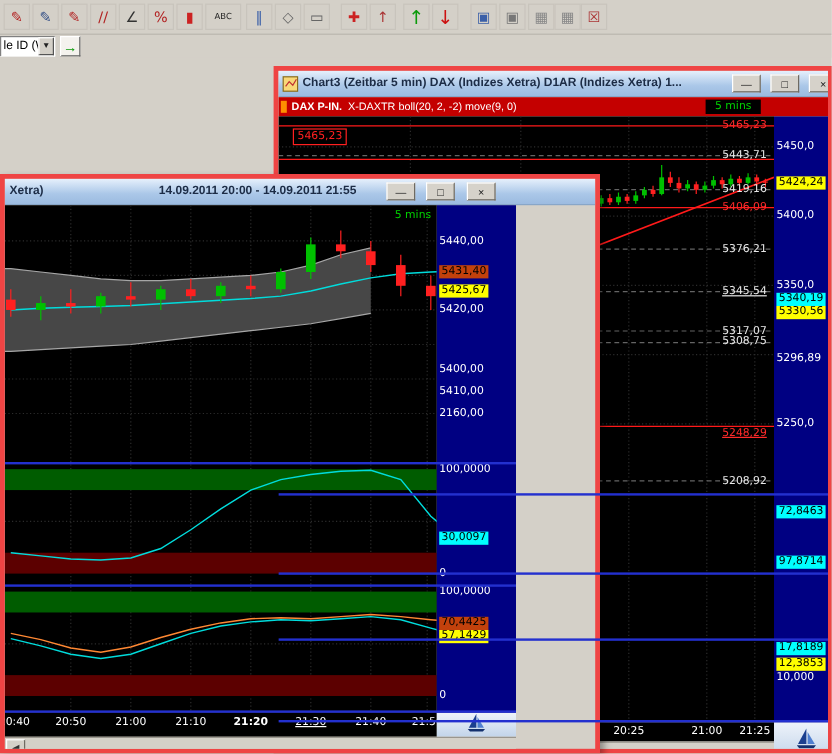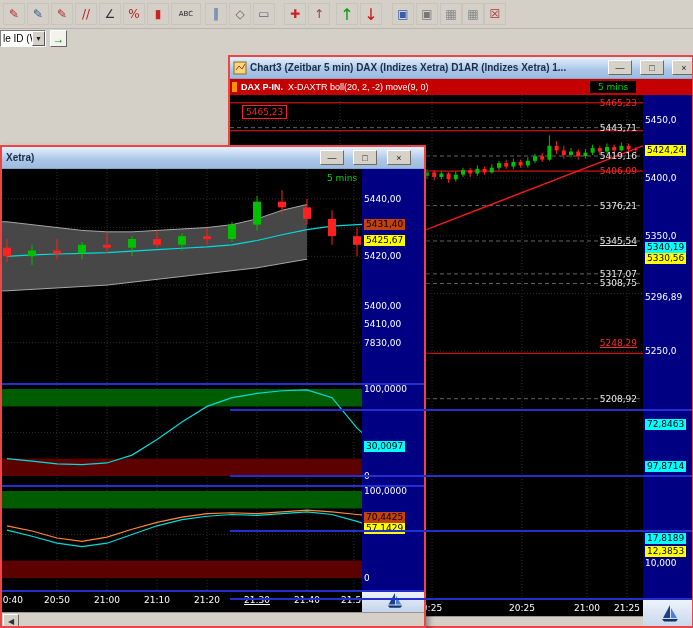--- a/index.html
+++ b/index.html
@@ -5,23 +5,23 @@
 *{box-sizing:border-box}
 html,body{margin:0;padding:0}
 #app{position:relative;width:693px;height:628px;background:#d4d0c8;overflow:hidden;font-family:"Liberation Sans",sans-serif}
 #toolbar1{position:absolute;left:0;top:0;width:693px;height:29px;background:#d4d0c8;border-bottom:1px solid #bab6ae}
 .ti{position:absolute;top:3px;width:22px;height:22px;display:flex;align-items:center;justify-content:center;font-size:12px;background:#d4d0c8;border:1px solid #c8c4bc;cursor:pointer;font-family:"DejaVu Sans",sans-serif}
 #toolbar2{position:absolute;left:0;top:30px;width:693px;height:18px;background:#d4d0c8}
 .combo{position:absolute;left:0;top:0;width:46px;height:17px;background:#fff;border:1px solid;border-color:#808080 #fff #fff #808080;display:flex;align-items:center}
 .combo-text{font-size:10px;padding-left:2px;white-space:nowrap;overflow:hidden;flex:1;color:#000}
 .combo-arrow{width:13px;height:15px;background:#d4d0c8;border:1px solid;border-color:#fff #555 #555 #fff;font-size:7px;display:flex;align-items:center;justify-content:center;color:#222}
 .go-btn{position:absolute;left:50px;top:0;width:17px;height:17px;background:#f4f2ee;border:1px solid;border-color:#fff #666 #666 #fff;color:#0a9a0a;font-weight:bold;font-size:12px;display:flex;align-items:center;justify-content:center;padding:0;cursor:pointer}
-.win{position:absolute;overflow:hidden;border:2px solid #ef4444;background:#d4d0c8}
+.win{position:absolute;overflow:hidden;border:4px solid #ef4444;background:#d4d0c8}
 #bgwin{left:228px;top:55px;width:466px;height:573px}
-#fgwin{left:0;top:145px;width:426px;height:483px;box-shadow:3px 3px 6px rgba(0,0,0,.35)}
+#fgwin{left:0;top:145px;width:500px;height:483px;box-shadow:3px 3px 6px rgba(0,0,0,.35)}
 .titlebar{position:absolute;left:0;top:0;right:0;height:22px;background:linear-gradient(#e6f0fc,#aac7e8 60%,#9cbbe0);display:flex;align-items:center;font-size:10px;font-weight:bold;color:#1c2c46;border-bottom:1px solid #88a6c8;cursor:default}
 .wicon{width:14px;height:14px;margin:0 3px;flex:0 0 auto}
 .wtitle{white-space:nowrap;overflow:hidden}
 .tb-btn{position:absolute;top:3px;width:24px;height:15px;background:#d6d2ca;border:1px solid;border-color:#fff #6e6a62 #6e6a62 #fff;font-size:9px;display:flex;align-items:center;justify-content:center;color:#222;cursor:pointer;font-weight:normal}
 .banner{position:absolute;left:0;top:22px;right:0;height:16px;background:#c40000;display:flex;align-items:center;color:#fff;font-size:9px;white-space:nowrap;overflow:hidden}
 .banner-mark{width:5px;height:10px;background:#ff9000;margin:0 4px 0 2px}
 .b-sym{font-weight:bold;margin-right:5px}
 .banner-tf{position:absolute;right:56px;top:2px;width:46px;height:12px;background:#000;display:flex;align-items:center;justify-content:center}
 .tf-label{color:#00d200;font:9px "DejaVu Sans",sans-serif}
 .chartarea{position:absolute;background:#000}
@@ -200,21 +200,21 @@
         </svg></div>
     <div id="bg-levels">
         <div class="lvl red" style="top: 2.81537px;">5465,23</div>
         <div class="lvl white" style="top: 27.6583px;">5443,71</div>
         <div class="lvl white" style="top: 55.9991px;">5419,16</div>
         <div class="lvl red" style="top: 71.0873px;">5406,09</div>
         <div class="lvl white" style="top: 105.581px;">5376,21</div>
         <div class="lvl white" style="top: 140.987px; text-decoration: underline;">5345,54</div>
         <div class="lvl white" style="top: 173.853px;">5317,07</div>
         <div class="lvl white" style="top: 183.458px;">5308,75</div>
-        <div class="lvl red" style="top: 243px; text-decoration: underline;">5248,29</div>
+        <div class="lvl red" style="top: 259px; text-decoration: underline;">5248,29</div>
         <div class="lvl white" style="top: 298.703px;">5208,92</div>
       </div>
     <div id="bg-scale" class="scalecol">
         <div class="slabel plain" style="top: 20.3971px;">5450,0</div>
         <div class="slabel yellow" style="top: 50.1347px;">5424,24</div>
         <div class="slabel plain" style="top: 78.1176px;">5400,0</div>
         <div class="slabel plain" style="top: 135.838px;">5350,0</div>
         <div class="slabel cyan" style="top: 147.163px;">5340,19</div>
         <div class="slabel yellow" style="top: 158.28px;">5330,56</div>
         <div class="slabel plain" style="top: 197.149px;">5296,89</div>
@@ -243,20 +243,21 @@
             <path d="M2 16 H18 L16 18.5 H4 Z" fill="#13306e"></path>
           </svg>
       </span>
     </div>
     <div id="bg-strip" class="bstrip"></div>
   </div>
 
   <div id="fgwin" class="win">
     <div class="titlebar">
       <span class="wtitle" style="margin-left:4px">Xetra)</span>
+      <span class="wtitle" style="margin-left:96px;font-weight:bold">14.09.2011 20:00 - 14.09.2011 21:55</span>
       <span class="tb-btn" style="left:318px">—</span>
       <span class="tb-btn" style="left:351px">□</span>
       <span class="tb-btn" style="left:385px">×</span>
     </div>
     <div id="fg-plot" class="chartarea"><svg width="360" height="423">
           <line x1="55" x2="55" y1="0" y2="423" stroke="#2c2c2c" stroke-dasharray="1,2"></line>
           <line x1="105" x2="105" y1="0" y2="423" stroke="#2c2c2c" stroke-dasharray="1,2"></line>
           <line x1="155" x2="155" y1="0" y2="423" stroke="#2c2c2c" stroke-dasharray="1,2"></line>
           <line x1="205" x2="205" y1="0" y2="423" stroke="#2c2c2c" stroke-dasharray="1,2"></line>
           <line x1="255" x2="255" y1="0" y2="423" stroke="#2c2c2c" stroke-dasharray="1,2"></line>
@@ -315,38 +316,38 @@
           <polyline points="5,356.8 30,362.02 55,368.98 80,372.46 105,368.11 130,360.28 155,353.32 180,348.1 205,344.62 230,343.75 255,344.62 280,342.88 305,341.14 330,342.88 355,345.49 380,347.7172" fill="none" stroke="#ff8833" stroke-width="1.2"></polyline>
         </svg></div>
     <span id="fg-tf" class="tf-label">5 mins</span>
     <div id="fg-scale" class="scalecol">
         <div class="slabel plain" style="top: 24.7671px;">5440,00</div>
         <div class="slabel orange" style="top: 49.5068px;">5431,40</div>
         <div class="slabel yellow" style="top: 65.9904px;">5425,67</div>
         <div class="slabel plain" style="top: 82.3014px;">5420,00</div>
         <div class="slabel plain" style="top: 111.068px; margin-top: 39px;">5410,00</div>
         <div class="slabel plain" style="top: 132px;">5400,00</div>
-        <div class="slabel plain" style="top: 168.603px;">7830,00</div>
+        <div class="slabel plain" style="top: 168.603px;">2160,00</div>
         <div class="slabel plain" style="top: 215px;">100,0000</div>
         <div class="slabel cyan" style="top: 272px;">30,0097</div>
         <div class="slabel plain" style="top: 302px;">0</div>
         <div class="slabel plain" style="top: 317px;">100,0000</div>
         <div class="slabel orange" style="top: 342.715px;">70,4425</div>
         <div class="slabel yellow" style="top: 354.286px;">57,1429</div>
         <div class="slabel plain" style="top: 404px;">0</div>
       </div>
     <div class="sep" style="top:236px;width:426px"></div>
     <div class="sep" style="top:338px;width:426px"></div>
     <div class="sep" style="top:443px;width:426px"></div>
     <div id="fg-axis" class="timeaxis">
         <div class="tlabel" style="left: 8px;">20:40</div>
         <div class="tlabel" style="left: 55px;">20:50</div>
         <div class="tlabel" style="left: 105px;">21:00</div>
         <div class="tlabel" style="left: 155px;">21:10</div>
-        <div class="tlabel" style="left: 205px;">21:20</div>
+        <div class="tlabel" style="left: 205px; font-weight: bold;">21:20</div>
         <div class="tlabel" style="left: 255px; text-decoration: underline;">21:30</div>
         <div class="tlabel" style="left: 305px;">21:40</div>
         <div class="tlabel" style="left: 352px;">21:50</div>
       </div>
     <div id="fg-corner" class="corner">
       <span>
         <svg width="18" height="18" viewBox="0 0 20 20">
             <path d="M3 15 L10 2 L10 15 Z" fill="#1b3f8f"></path>
             <path d="M11 15 L11 5 L17 15 Z" fill="#4f7fd0"></path>
             <path d="M2 16 H18 L16 18.5 H4 Z" fill="#13306e"></path>

